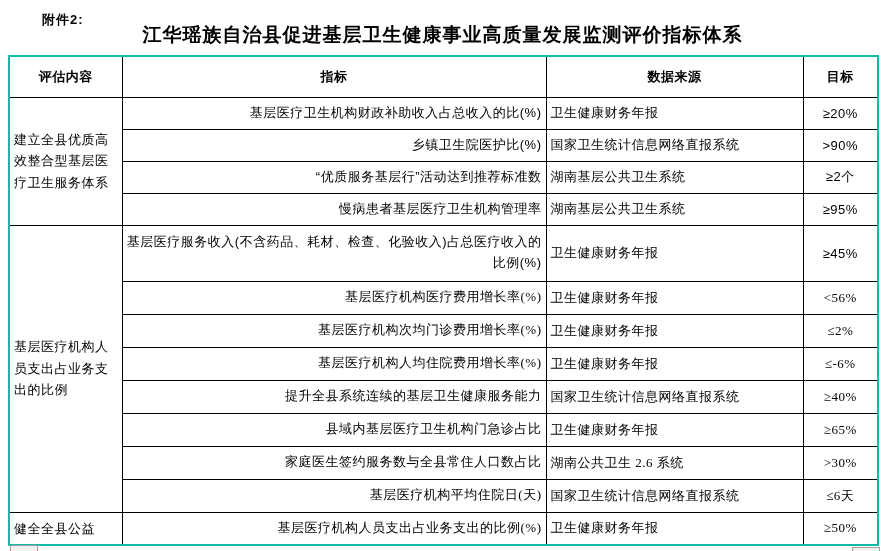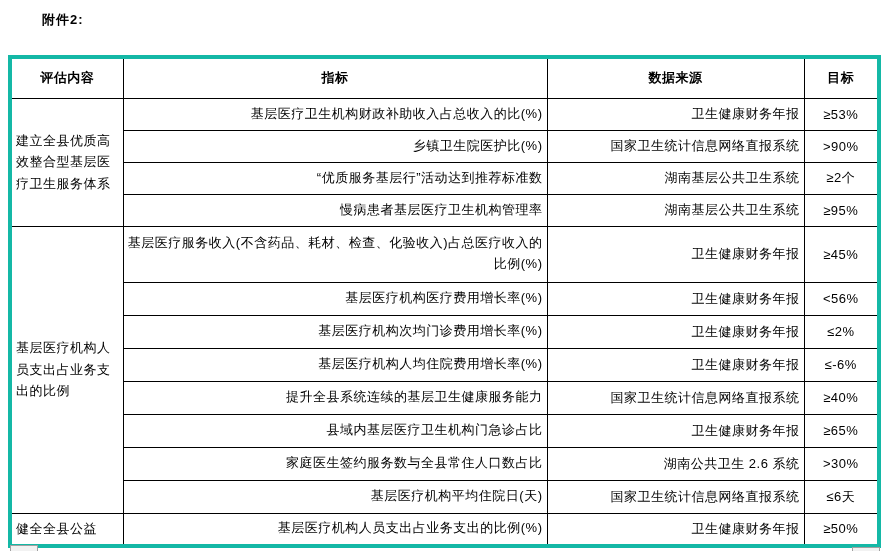--- a/index.html
+++ b/index.html
@@ -37,53 +37,53 @@
     font-weight: bold;
     letter-spacing: 1px;
   }
   table.indicator-table {
     position: absolute;
     left: 8px;
     top: 55px;
     width: 869px;
     border-collapse: collapse;
     table-layout: fixed;
-    border: 4px solid #14b8a6;
+    border: 2px solid #14b8a6;
   }
   table.indicator-table th,
   table.indicator-table td {
     border: 1px solid #000;
     font-size: 13px;
     letter-spacing: 0.5px;
     vertical-align: middle;
     padding: 0 4px;
     overflow: hidden;
   }
   tr.header-row { height: 41px; }
   tr.header-row th {
     font-weight: bold;
     text-align: center;
     font-size: 13px;
   }
   tr.r-s { height: 32px; }
-  tr.r-m { height: 33px; }
+  tr.r-m { height: 33px; font-family: Liberation Serif, serif; }
   tr.r-tall { height: 56px; }
   td.group {
     text-align: left;
     font-weight: normal;
     padding: 0 6px;
     line-height: 1.65;
   }
   td.ind {
     text-align: right;
     padding-left: 8px;
     padding-right: 6px;
     line-height: 1.6;
   }
-  td.src { text-align: right; letter-spacing: 1px; }
+  td.src { text-align: left; letter-spacing: 1px; }
   td.tgt { text-align: center; letter-spacing: 0.5px; }
   .handle {
     position: absolute;
     background: #f2f2f2;
     border: 1px solid #a0a0a0;
   }
   .handle-left {
     left: 10px;
     top: 545px;
     width: 26px;
@@ -96,20 +96,21 @@
     height: 10px;
   }
 </style>
 </head>
 <body>
 
 <div class="page">
 
   <div class="attachment">附件2:</div>
 
+  <h1 class="title">江华瑶族自治县促进基层卫生健康事业高质量发展监测评价指标体系</h1>
 
   <table class="indicator-table">
     <colgroup>
       <col style="width:113px">
       <col style="width:424px">
       <col style="width:257px">
       <col style="width:75px">
     </colgroup>
     <thead>
       <tr class="header-row">
@@ -117,21 +118,21 @@
         <th>指标</th>
         <th>数据来源</th>
         <th>目标</th>
       </tr>
     </thead>
     <tbody>
       <tr class="r-s">
         <td class="group" rowspan="4">建立全县优质高效整合型基层医疗卫生服务体系</td>
         <td class="ind">基层医疗卫生机构财政补助收入占总收入的比(%)</td>
         <td class="src">卫生健康财务年报</td>
-        <td class="tgt">≥53%</td>
+        <td class="tgt">≥20%</td>
       </tr>
       <tr class="r-s">
         <td class="ind">乡镇卫生院医护比(%)</td>
         <td class="src">国家卫生统计信息网络直报系统</td>
         <td class="tgt">&gt;90%</td>
       </tr>
       <tr class="r-s">
         <td class="ind">“优质服务基层行”活动达到推荐标准数</td>
         <td class="src">湖南基层公共卫生系统</td>
         <td class="tgt">≥2个</td>

